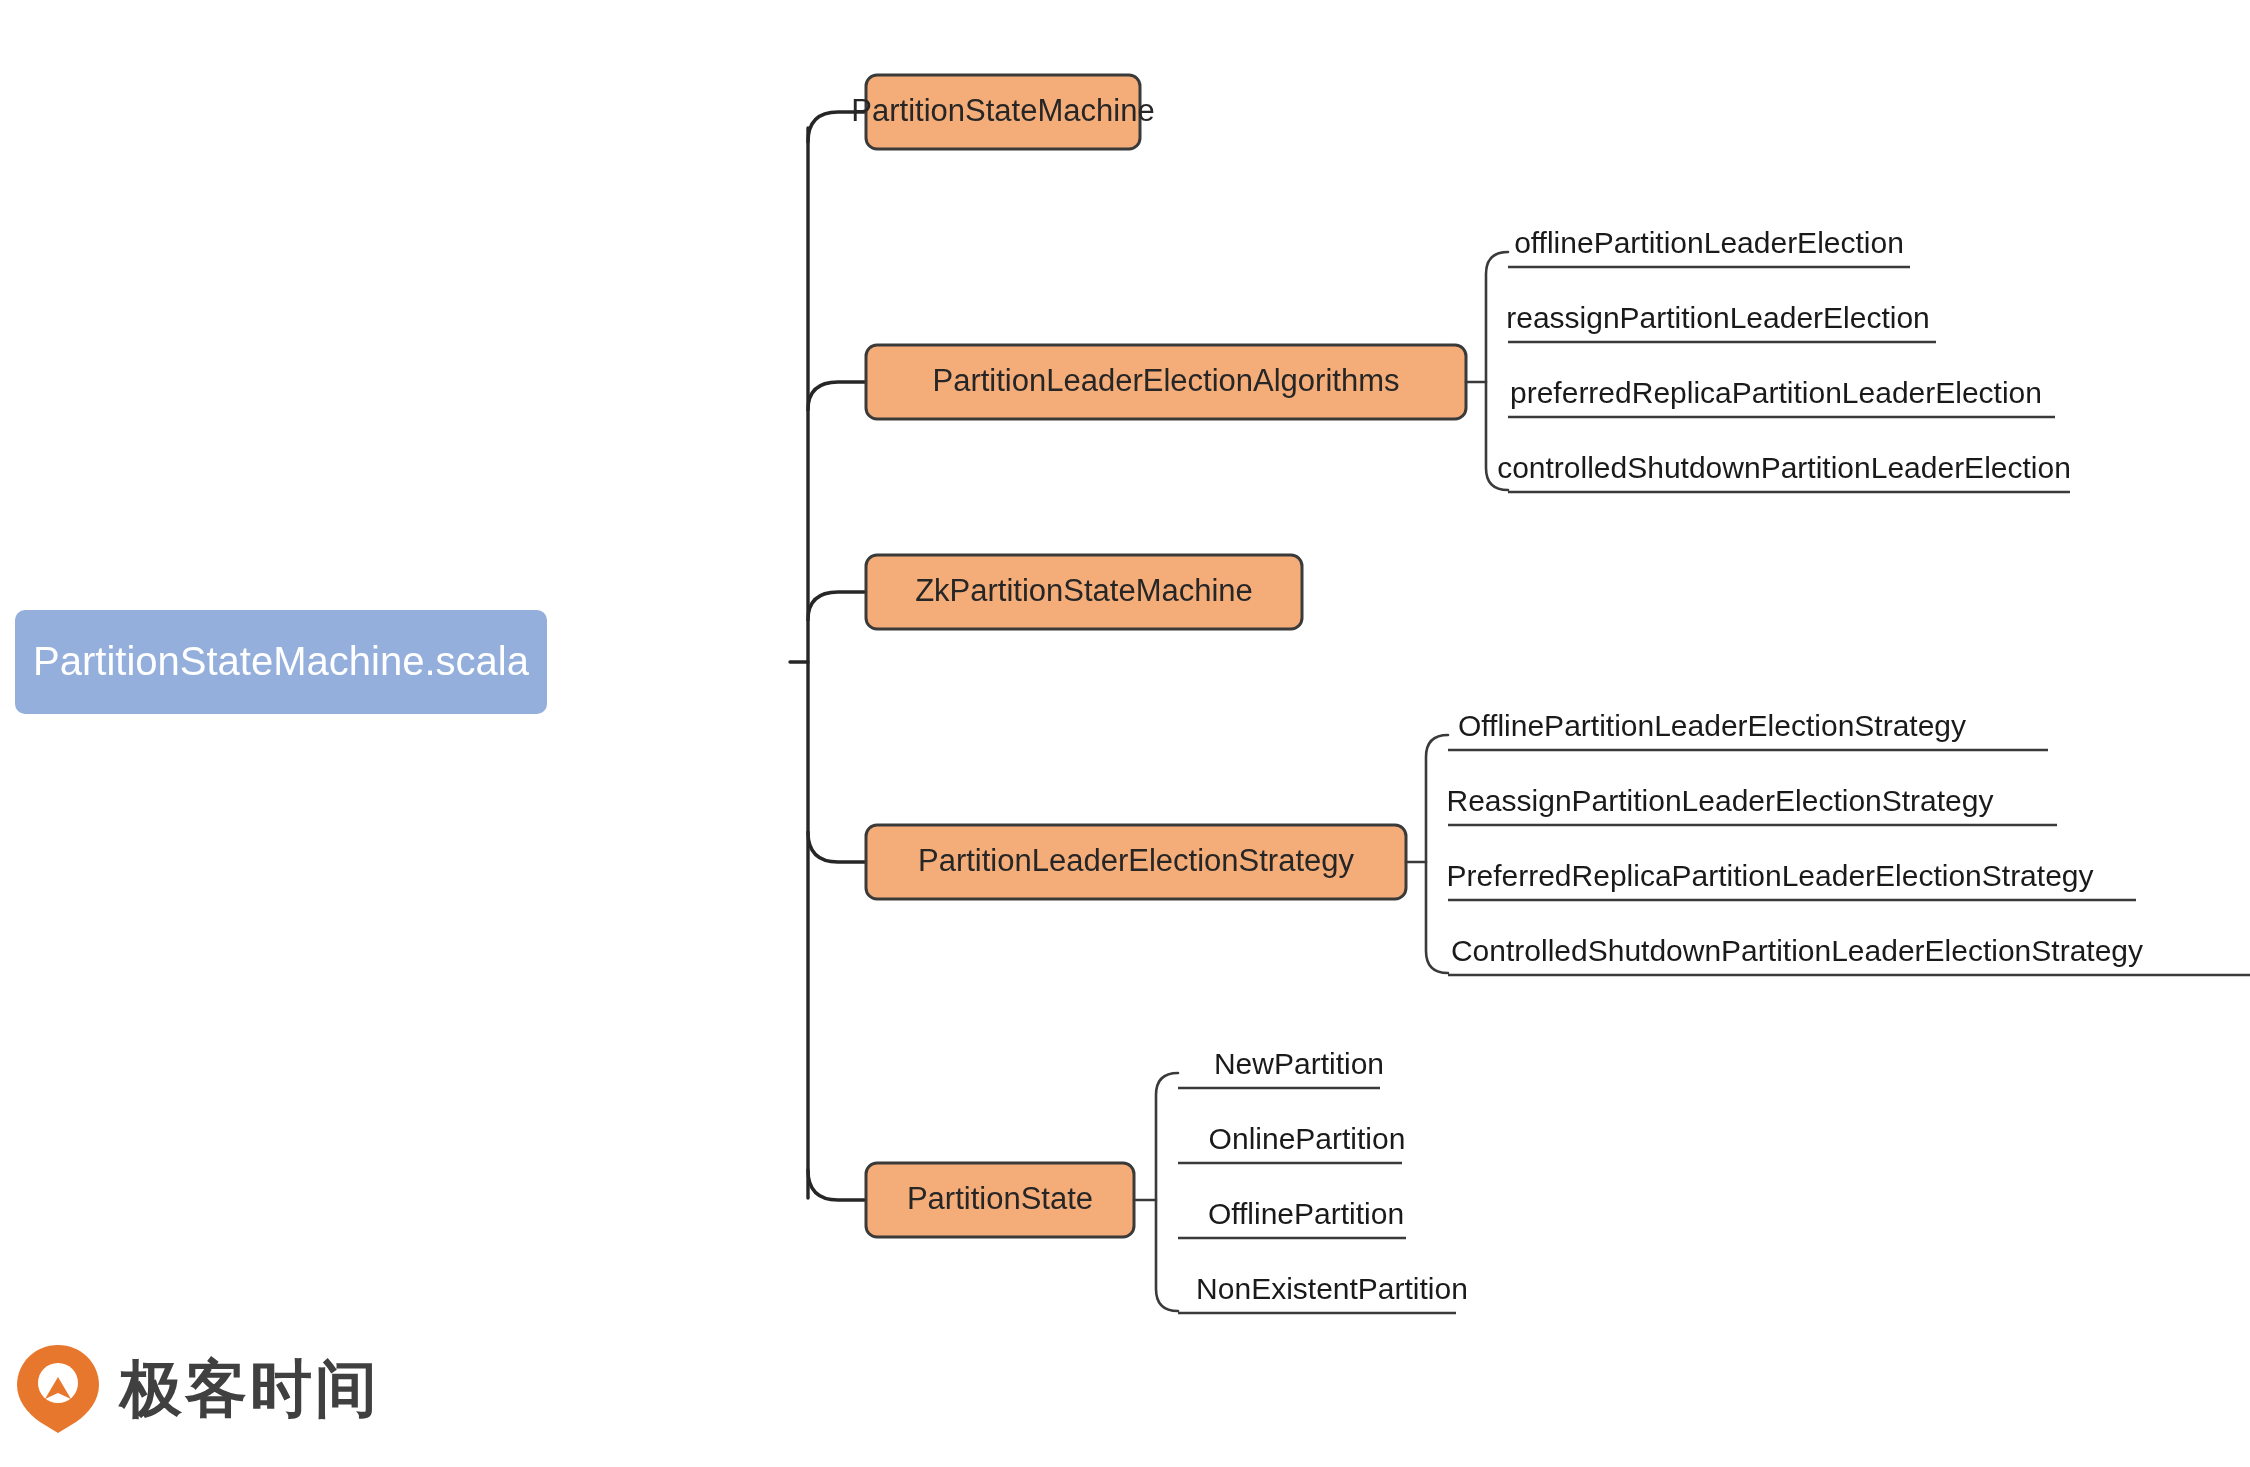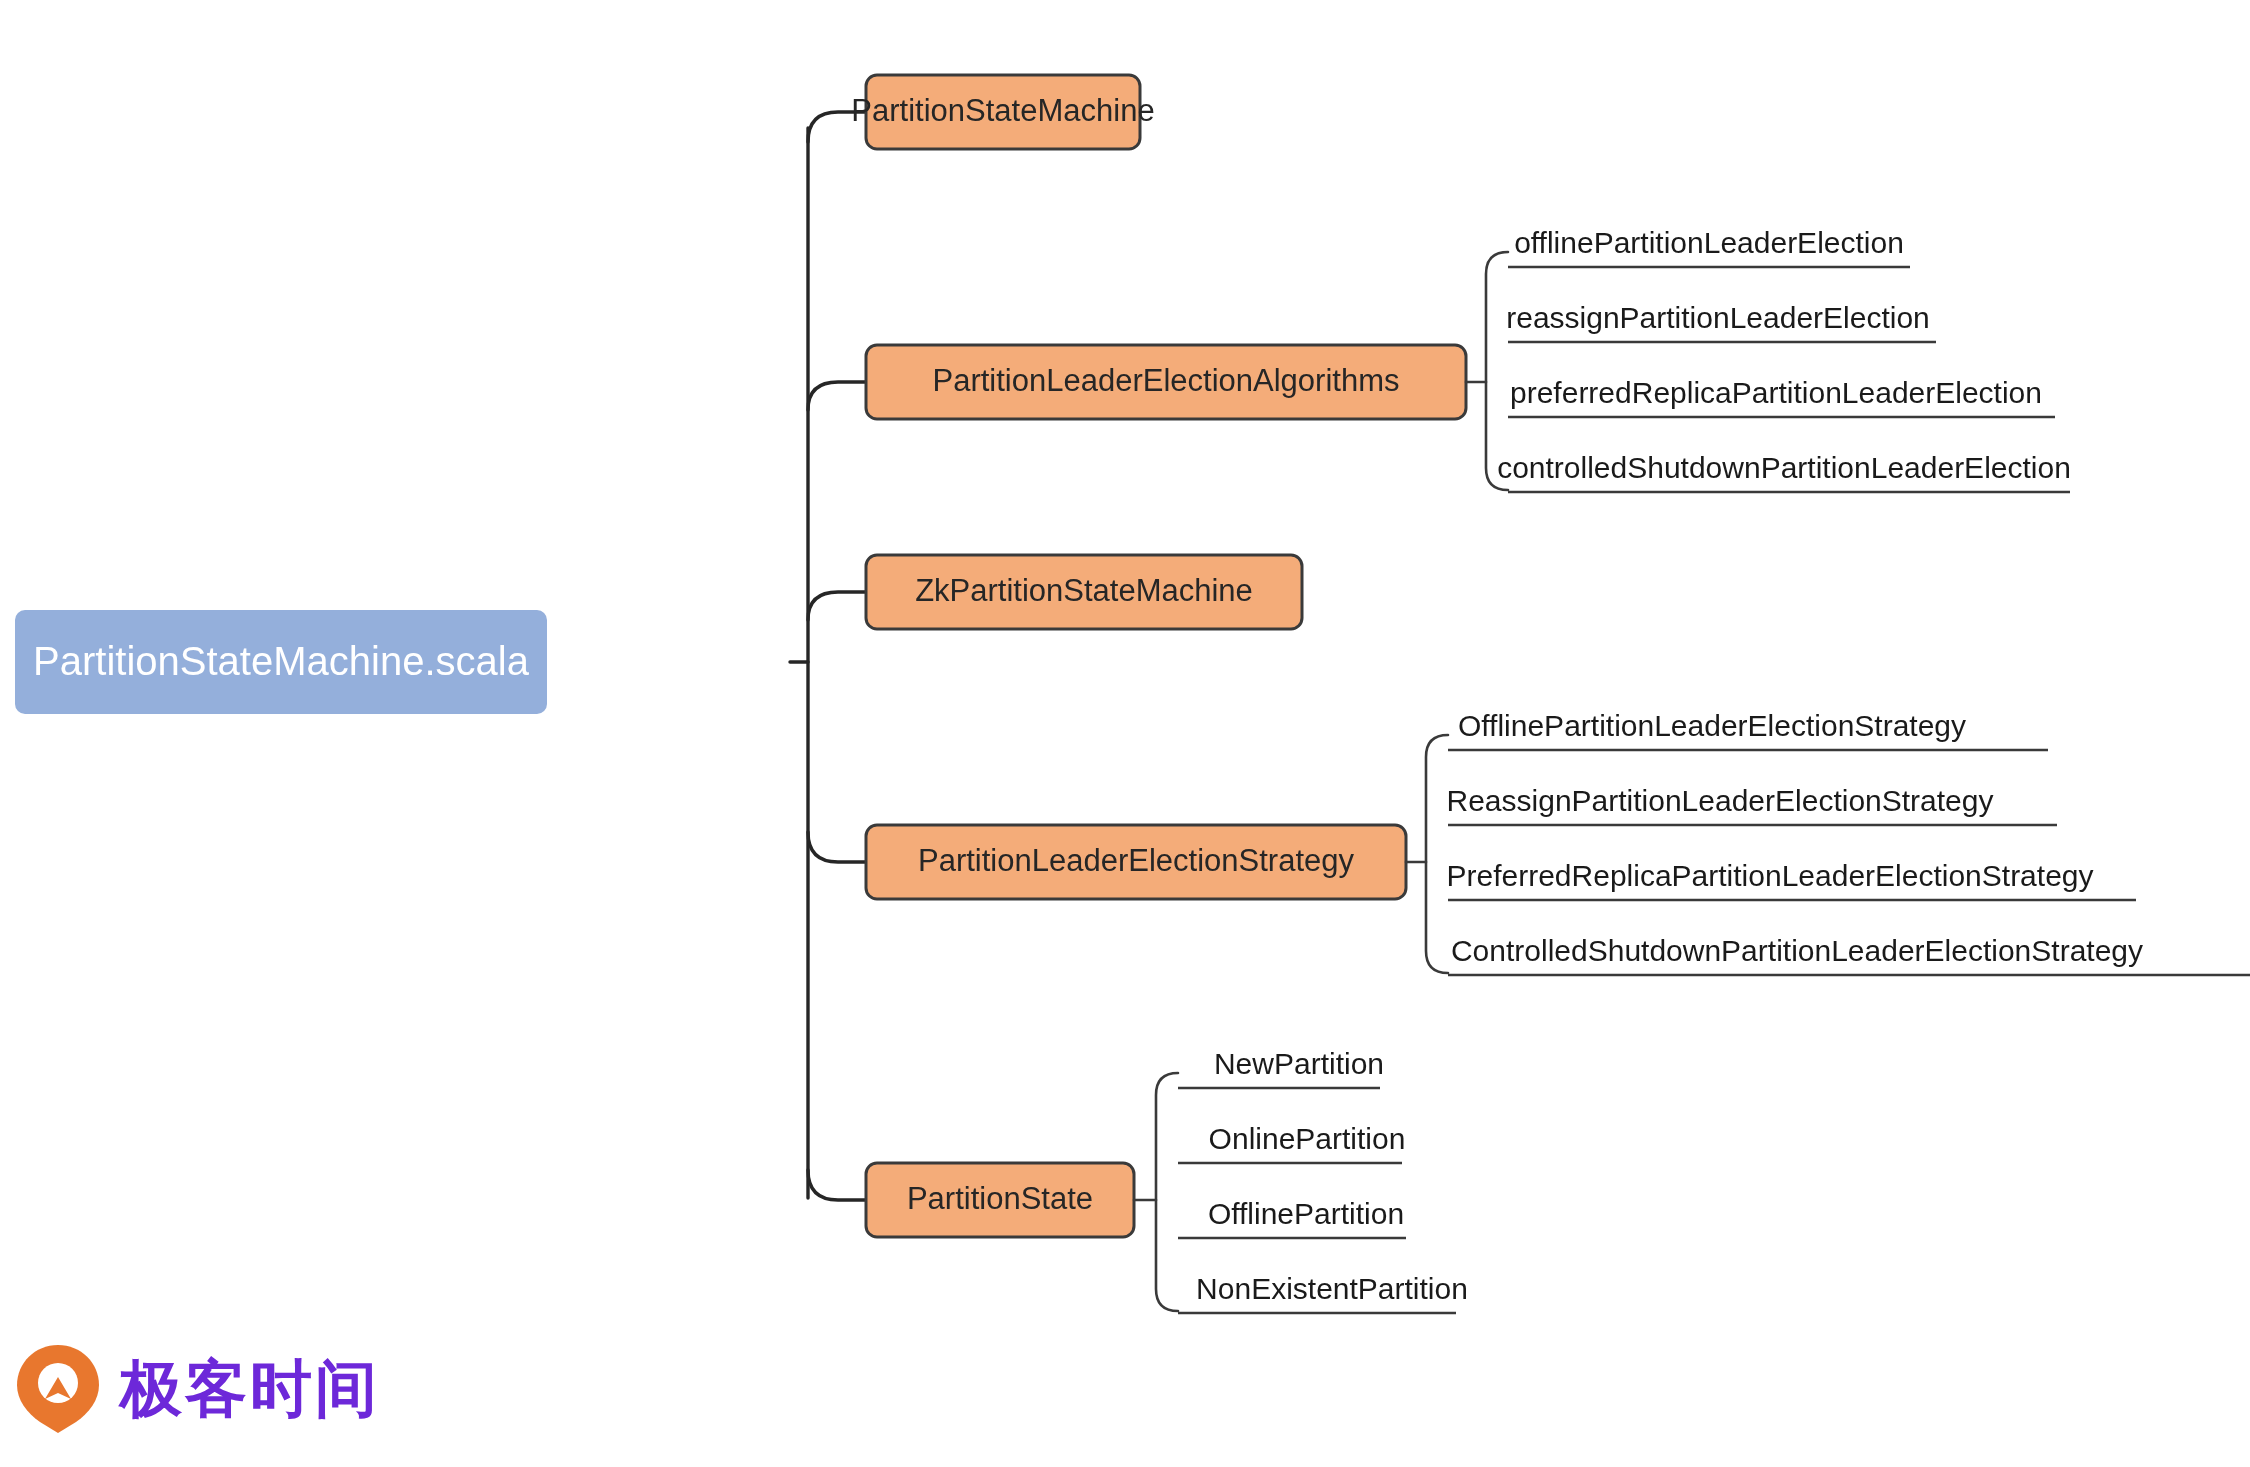--- a/index.html
+++ b/index.html
@@ -83,21 +83,21 @@
   }
   #logo-mark {
     width: 88px;
     height: 92px;
     flex: 0 0 auto;
   }
   #logo-wordmark {
     font-family: "DejaVu Sans", sans-serif;
     font-size: 62px;
     font-weight: bold;
-    color: #6d28d9;
+    color: #404040;
     letter-spacing: 3px;
     line-height: 1;
     white-space: nowrap;
   }
 </style>
 </head>
 <body>
 
 <svg id="mindmap-canvas" viewBox="0 0 2250 1467" xmlns="http://www.w3.org/2000/svg">
 

